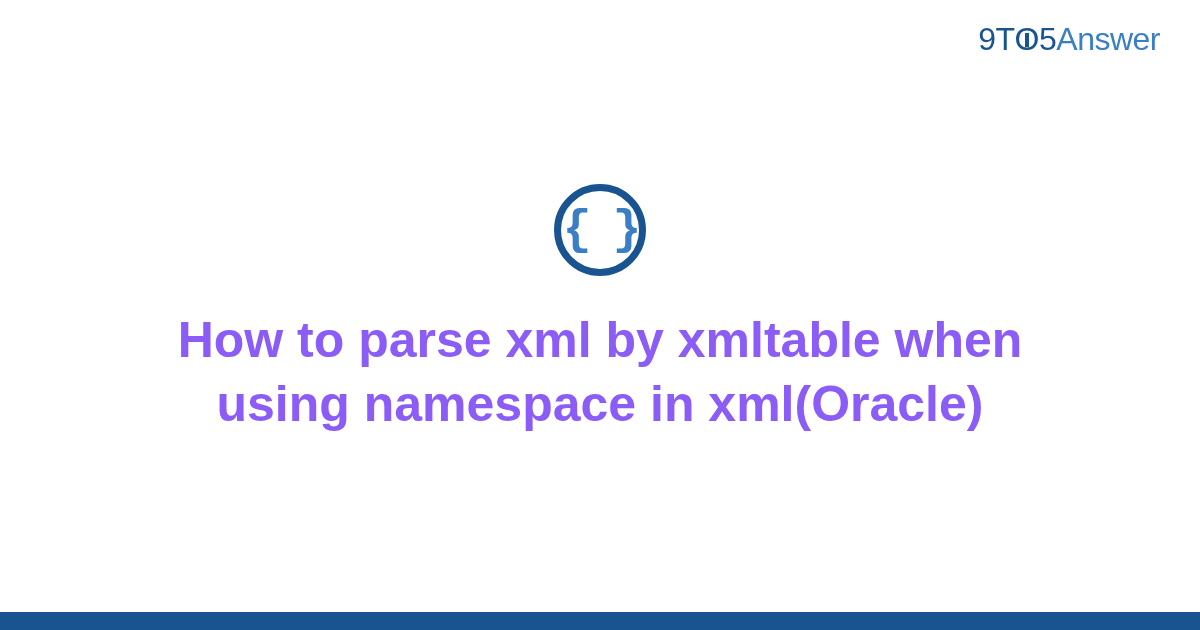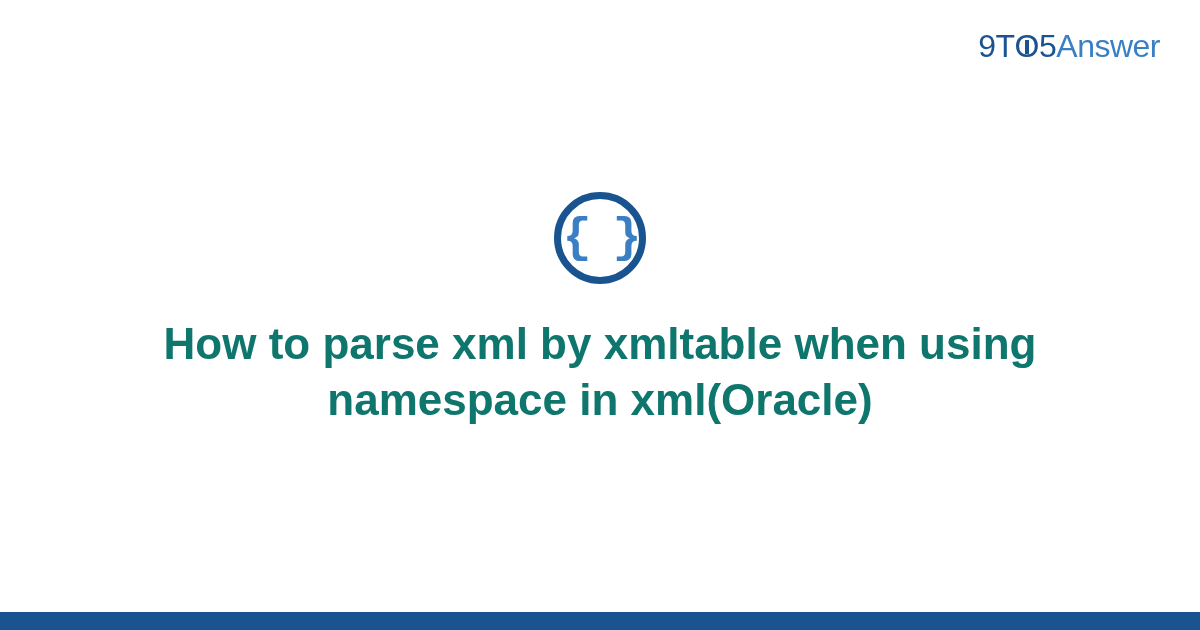--- a/index.html
+++ b/index.html
@@ -6,21 +6,21 @@
     body {
       width: 1200px;
       height: 630px;
       font-family: Arial, Helvetica, sans-serif;
       background: #ffffff;
       position: relative;
       overflow: hidden;
     }
     .header-logo {
       position: absolute;
-      top: 28px;
+      top: 21px;
       right: 40px;
       font-size: 32px;
       font-weight: 400;
       letter-spacing: -0.5px;
     }
     .logo-9t { color: #1a5490; font-weight: 500; }
     .logo-o {
       color: #1a5490;
       display: inline-block;
       position: relative;
@@ -56,23 +56,23 @@
       display: flex;
       align-items: center;
       justify-content: center;
       font-size: 48px;
       font-weight: 700;
       color: #3a7fc4;
       font-family: 'Courier New', monospace;
     }
     .category-icon span { letter-spacing: -4px; }
     .title {
-      font-size: 44px;
+      font-size: 50px;
       font-weight: 700;
-      color: #0f766e;
+      color: #8b5cf6;
       text-align: center;
       line-height: 1.28;
       max-width: 900px;
     }
     .footer-bar {
       position: absolute;
       bottom: 0;
       left: 0;
       right: 0;
       height: 18px;

